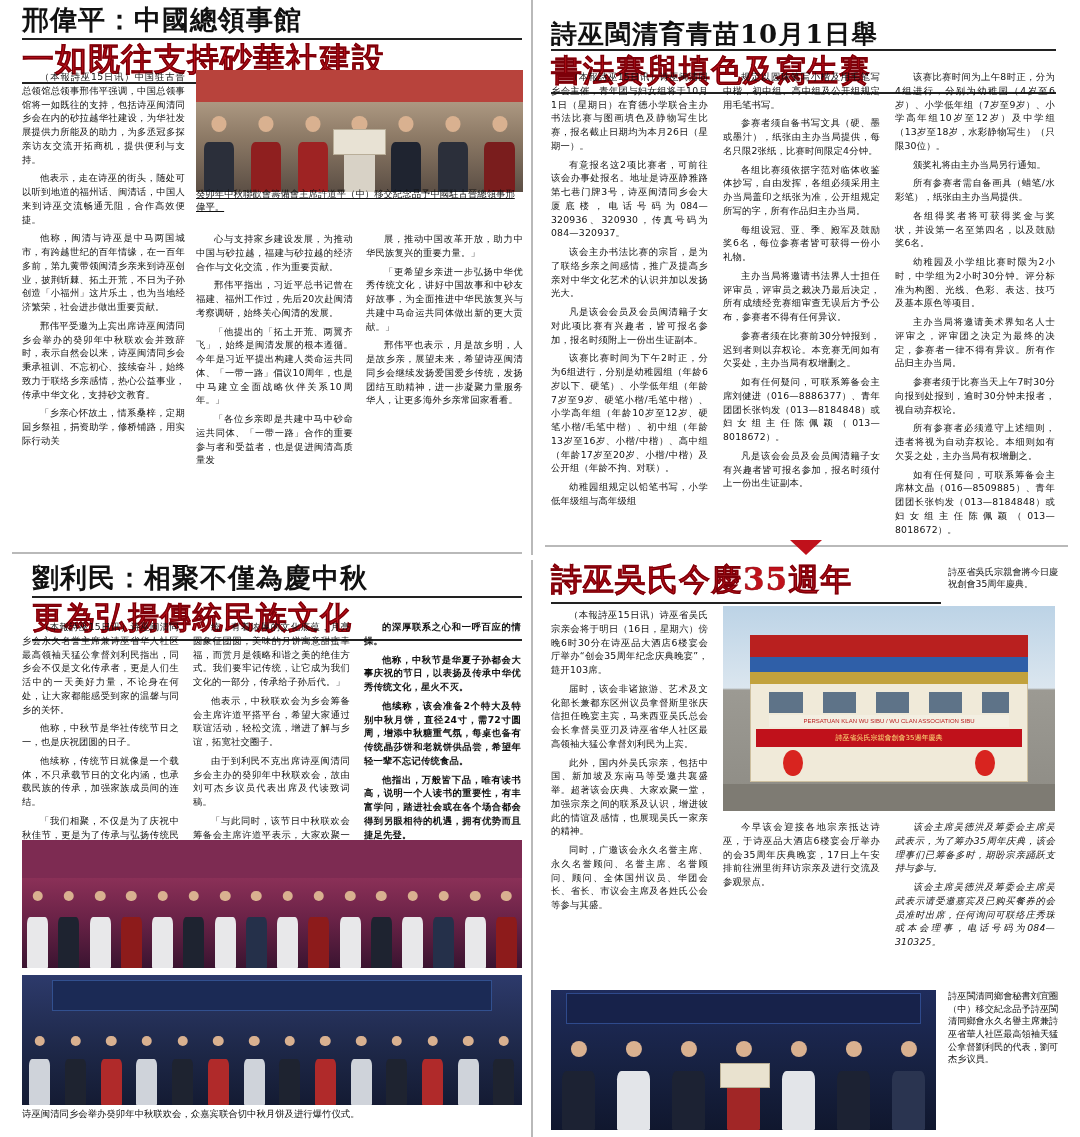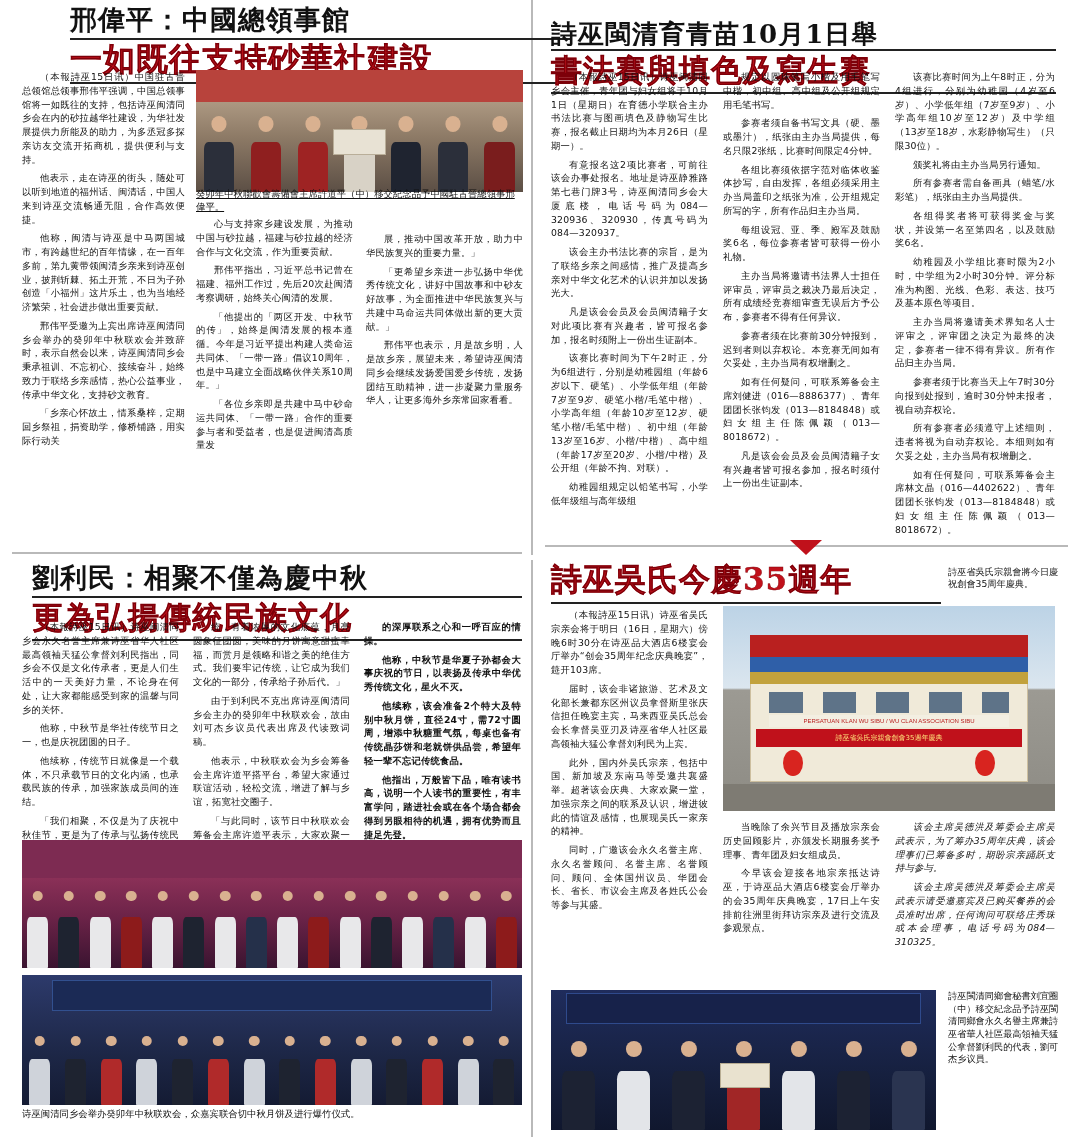--- a/index.html
+++ b/index.html
@@ -70,21 +70,21 @@
 </head>
 <body>
 
 <div class="page">
 
   <div class="col-rule" style="left:531px; top:0; width:1.5px; height:555px;"></div>
   <div class="col-rule" style="left:531px; top:560px; width:1.5px; height:577px;"></div>
   <div class="col-rule" style="left:12px; top:552px; width:510px; height:1.5px;"></div>
   <div class="col-rule" style="left:545px; top:545px; width:523px; height:1.5px;"></div>
 
-  <div style="position:absolute; left:22px; top:4px; width:500px;margin-left:48px;">
+  <div style="position:absolute; left:22px; top:4px; width:500px;">
     <div class="headline-black" style="font-size:27px; line-height:1.15;">邢偉平：中國總領事館</div>
     <div style="border-top:2.5px solid #222; margin:3px 0 2px 0;"></div>
     <div class="headline-red" style="font-size:32px; line-height:1.12; margin-top:1px;">一如既往支持砂華社建設</div>
     <div style="border-top:2.5px solid #222; margin:4px 0 6px 0;"></div>
   </div>
 
   <div class="photo" style="position:absolute; left:196px; top:70px; width:327px; height:122px; background:#8a7f74;">
     <div style="position:absolute;inset:0;background:linear-gradient(#c9b49b,#8d7a66 55%,#5c4f45);"></div>
     <div style="position:absolute;left:0;right:0;top:0;height:26%;background:#b8433c;"></div>
     <div class="people-row" style="height:72%;">
@@ -122,24 +122,24 @@
 
   <div class="caption" style="position:absolute; left:196px; top:188px; width:327px;text-decoration:underline;">癸卯年中秋聯歡會籌備會主席許道平（中）移交紀念品予中國駐古晉總領事邢偉平。</div>
 
   <div class="body-col" style="position:absolute; left:22px; top:70px; width:163px; height:470px;">
     <p>（本報詩巫15日讯）中国驻古晋总领馆总领事邢伟平强调，中国总领事馆将一如既往的支持，包括诗巫闽清同乡会在内的砂拉越华社建设，为华社发展提供力所能及的助力，为多丞冠多探亲访友交流开拓商机，提供便利与支持。</p>
     <p>他表示，走在诗巫的街头，随处可以听到地道的福州话、闽清话，中国人来到诗巫交流畅通无阻，合作高效便捷。</p>
     <p>他称，闽清与诗巫是中马两国城市，有跨越世纪的百年情缘，在一百年多前，第九黄带领闽清乡亲来到诗巫创业，披荆斩棘、拓土开荒，不日为子孙创造「小福州」这片乐土，也为当地经济繁荣，社会进步做出重要贡献。</p>
     <p>邢伟平受邀为上宾出席诗巫闽清同乡会举办的癸卯年中秋联欢会并致辞时，表示自然会以来，诗巫闽清同乡会秉承祖训、不忘初心、接续奋斗，始终致力于联络乡亲感情，热心公益事业，传承中华文化，支持砂文教育。</p>
     <p>「乡亲心怀故土，情系桑梓，定期回乡祭祖，捐资助学，修桥铺路，用实际行动关</p>
   </div>
-  <div class="body-col" style="position:absolute; left:196px; top:217px; width:157px; height:308px;">
+  <div class="body-col" style="position:absolute; left:196px; top:232px; width:157px; height:308px;">
     <p>心与支持家乡建设发展，为推动中国与砂拉越，福建与砂拉越的经济合作与文化交流，作为重要贡献。</p>
     <p>邢伟平指出，习近平总书记曾在福建、福州工作过，先后20次赴闽清考察调研，始终关心闽清的发展。</p>
-    <p>「他提出的「两区开发、中秋节的传」，始终是闽清发展的根本遵循。今年是习近平提出构建人类命运共同体、「一带一路」倡议10周年，也是中马建立全面战略伙伴关系10周年。」</p>
+    <p>「他提出的「拓土开荒、两翼齐飞」，始终是闽清发展的根本遵循。今年是习近平提出构建人类命运共同体、「一带一路」倡议10周年，也是中马建立全面战略伙伴关系10周年。」</p>
     <p>「各位乡亲即是共建中马中砂命运共同体、「一带一路」合作的重要参与者和受益者，也是促进闽清高质量发</p>
   </div>
   <div class="body-col" style="position:absolute; left:366px; top:232px; width:157px; height:308px;">
     <p>展，推动中国改革开放，助力中华民族复兴的重要力量。」</p>
     <p>「更希望乡亲进一步弘扬中华优秀传统文化，讲好中国故事和中砂友好故事，为全面推进中华民族复兴与共建中马命运共同体做出新的更大贡献。」</p>
     <p>邢伟平也表示，月是故乡明，人是故乡亲，展望未来，希望诗巫闽清同乡会继续发扬爱国爱乡传统，发扬团结互助精神，进一步凝聚力量服务华人，让更多海外乡亲常回家看看。</p>
   </div>
 
   <div style="position:absolute; left:32px; top:562px; width:490px;">
     <div class="headline-black" style="font-size:27px; line-height:1.15;">劉利民：相聚不僅為慶中秋</div>
@@ -149,22 +149,22 @@
   </div>
 
   <div class="body-col" style="position:absolute; left:22px; top:620px; width:157px; height:200px;">
     <p>（本報詩巫15日讯）诗巫闽清同乡会永久名誉主席兼诗巫省华人社区最高领袖天猛公拿督刘利民指出，同乡会不仅是文化传承者，更是人们生活中的一天美好力量，不论身在何处，让大家都能感受到家的温馨与同乡的关怀。</p>
     <p>他称，中秋节是华社传统节日之一，也是庆祝团圆的日子。</p>
     <p>他续称，传统节日就像是一个载体，不只承载节日的文化内涵，也承载民族的传承，加强家族成员间的连结。</p>
     <p>「我们相聚，不仅是为了庆祝中秋佳节，更是为了传承与弘扬传统民族文化。中秋节的传</p>
   </div>
   <div class="body-col" style="position:absolute; left:193px; top:620px; width:157px; height:200px;">
     <p>统，有着浓厚的文化底蕴，月亮圆象征团圆，美味的月饼寓意甜蜜幸福，而赏月是领略和谐之美的绝佳方式。我们要牢记传统，让它成为我们文化的一部分，传承给子孙后代。」</p>
+    <p>他表示，中秋联欢会为乡会筹备会主席许道平搭平台，希望大家通过联谊活动，轻松交流，增进了解与乡谊，拓宽社交圈子。</p>
     <p>由于到利民不克出席诗巫闽清同乡会主办的癸卯年中秋联欢会，故由刘可杰乡议员代表出席及代读致词稿。</p>
-    <p>他表示，中秋联欢会为乡会筹备会主席许道平搭平台，希望大家通过联谊活动，轻松交流，增进了解与乡谊，拓宽社交圈子。</p>
     <p>「与此同时，该节日中秋联欢会筹备会主席许道平表示，大家欢聚一堂庆中秋，显示同乡</p>
   </div>
   <div class="body-col" style="position:absolute; left:364px; top:620px; width:157px; height:215px;font-weight:bold;">
     <p>的深厚联系之心和一呼百应的情操。</p>
     <p>他称，中秋节是华夏子孙都会大事庆祝的节日，以表扬及传承中华优秀传统文化，星火不灭。</p>
     <p>他续称，该会准备2个特大及特别中秋月饼，直径24寸，需72寸圆周，增添中秋糖重气氛，每桌也备有传统晶莎饼和老就饼供品尝，希望年轻一辈不忘记传统食品。</p>
     <p>他指出，万般皆下品，唯有读书高，说明一个人读书的重要性，有丰富学问，踏进社会或在各个场合都会得到另眼相待的机遇，拥有优势而且捷足先登。</p>
   </div>
 
   <div class="photo" style="position:absolute; left:22px; top:840px; width:500px; height:128px;">
@@ -329,40 +329,39 @@
   </div>
   <div class="body-col" style="position:absolute; left:895px; top:70px; width:160px; height:462px;">
     <p>该赛比赛时间为上午8时正，分为4组进行，分别为幼稚园（4岁至6岁）、小学低年组（7岁至9岁）、小学高年组10岁至12岁）及中学组（13岁至18岁，水彩静物写生）（只限30位）。</p>
     <p>颁奖礼将由主办当局另行通知。</p>
     <p>所有参赛者需自备画具（蜡笔/水彩笔），纸张由主办当局提供。</p>
     <p>各组得奖者将可获得奖金与奖状，并设第一名至第四名，以及鼓励奖6名。</p>
     <p>幼稚园及小学组比赛时限为2小时，中学组为2小时30分钟。评分标准为构图、光线、色彩、表达、技巧及基本原色等项目。</p>
     <p>主办当局将邀请美术界知名人士评审之，评审团之决定为最终的决定，参赛者一律不得有异议。所有作品归主办当局。</p>
     <p>参赛者须于比赛当天上午7时30分向报到处报到，逾时30分钟未报者，视自动弃权论。</p>
     <p>所有参赛者必须遵守上述细则，违者将视为自动弃权论。本细则如有欠妥之处，主办当局有权增删之。</p>
-    <p>如有任何疑问，可联系筹备会主席林文晶（016—4402622）、青年团团长张钧发（013—8184848）或妇女组主任陈佩颖（013—8018672）。</p>
+    <p>如有任何疑问，可联系筹备会主席林文晶（016—8509885）、青年团团长张钧发（013—8184848）或妇女组主任陈佩颖（013—8018672）。</p>
     <p></p>
   </div>
 
   <div style="position:absolute; left:790px; top:540px; width:0; height:0; border-left:16px solid transparent; border-right:16px solid transparent; border-top:15px solid #c0111b;"></div>
 
   <div style="position:absolute; left:551px; top:562px; width:390px;">
     <div class="headline-red" style="font-size:31px; line-height:1.12;">詩巫吳氏今慶35週年</div>
     <div style="border-top:2.5px solid #222; margin:5px 0 0 0;"></div>
   </div>
   <div class="caption" style="position:absolute; left:948px; top:566px; width:112px; font-size:9.2px; line-height:1.35;">詩巫省吳氏宗親會將今日慶祝創會35周年慶典。</div>
 
   <div class="body-col" style="position:absolute; left:551px; top:608px; width:157px; height:230px;">
     <p>（本報詩巫15日讯）诗巫省吴氏宗亲会将于明日（16日，星期六）傍晚6时30分在诗巫品大酒店6楼宴会厅举办“创会35周年纪念庆典晚宴”，筵开103席。</p>
     <p>届时，该会非诸旅游、艺术及文化部长兼都东区州议员拿督斯里张庆信担任晚宴主宾，马来西亚吴氏总会会长拿督吴亚刃及诗巫省华人社区最高领袖大猛公拿督刘利民为上宾。</p>
     <p>此外，国内外吴氏宗亲，包括中国、新加坡及东南马等受邀共襄盛举。超著该会庆典、大家欢聚一堂，加强宗亲之间的联系及认识，增进彼此的情谊及感情，也展现吴氏一家亲的精神。</p>
     <p>同时，广邀该会永久名誉主席、永久名誉顾问、名誉主席、名誉顾问、顾问、全体国州议员、华团会长、省长、市议会主席及各姓氏公会等参与其盛。</p>
   </div>
   <div class="body-col" style="position:absolute; left:723px; top:820px; width:157px; height:160px;">
-    <p>当晚除了余兴节目及播放宗亲会历史回顾影片，亦颁发长期服务奖予理事、青年团及妇女组成员。</p>
     <p>今早该会迎接各地宗亲抵达诗巫，于诗巫品大酒店6楼宴会厅举办的会35周年庆典晚宴，17日上午安排前往洲里街拜访宗亲及进行交流及参观景点。</p>
   </div>
   <div class="body-col" style="position:absolute; left:895px; top:820px; width:160px; height:160px;font-style:italic;">
     <p>该会主席吴德洪及筹委会主席吴武表示，为了筹办35周年庆典，该会理事们已筹备多时，期盼宗亲踊跃支持与参与。</p>
     <p>该会主席吴德洪及筹委会主席吴武表示请受邀嘉宾及已购买餐券的会员准时出席，任何询问可联络庄秀珠或本会理事，电话号码为084—310325。</p>
   </div>
 
   <div class="photo" style="position:absolute; left:723px; top:606px; width:332px; height:205px;">
     <div style="position:absolute;inset:0;background:linear-gradient(#bcd3e6 0%,#dbe6ef 40%,#9c9a93 41%,#8d8b84 100%);"></div>
 

